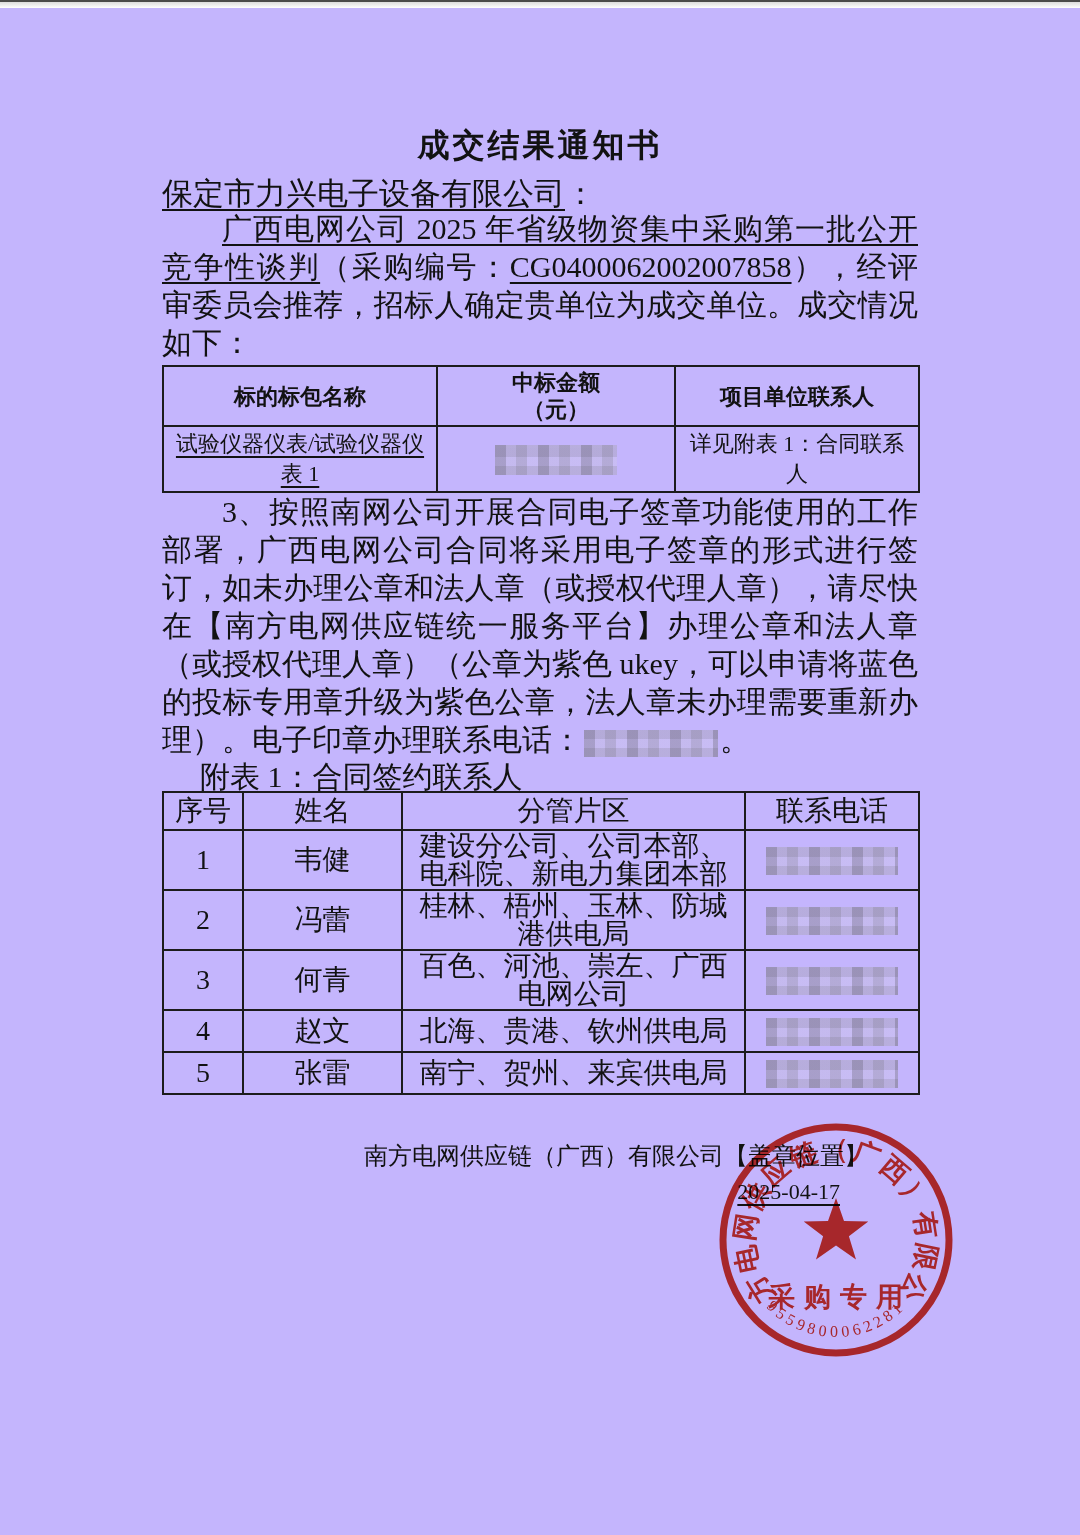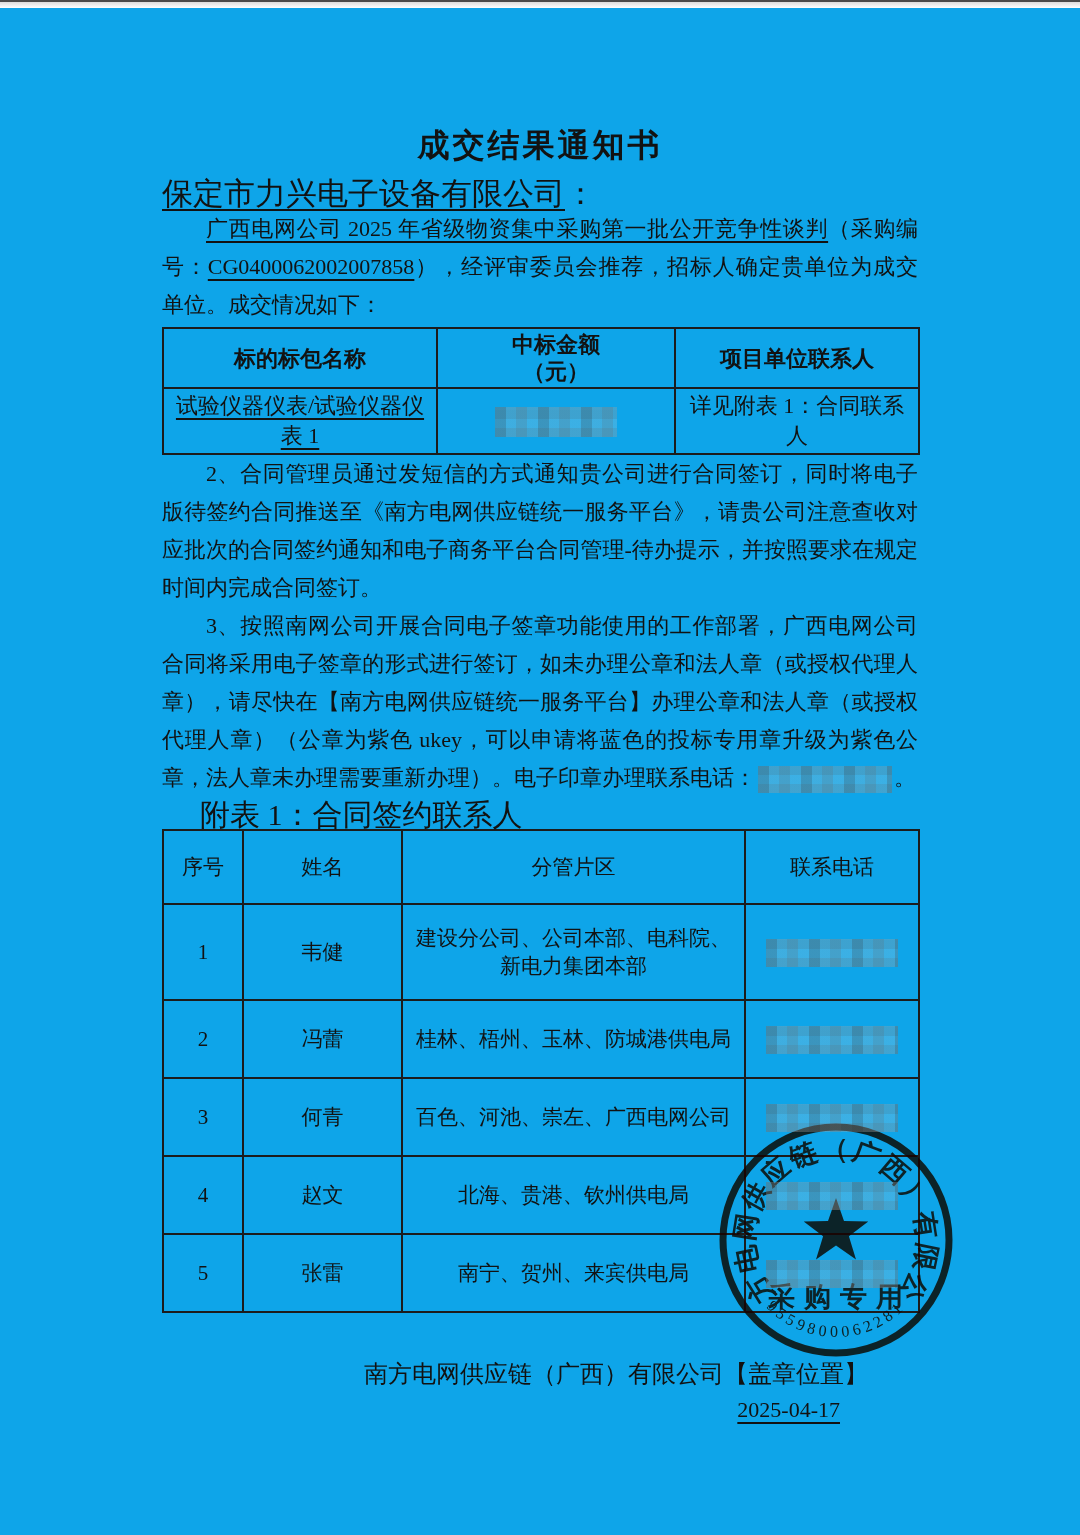--- a/index.html
+++ b/index.html
@@ -1,49 +1,49 @@
 <!DOCTYPE html>
 <html><head>
 <meta charset="utf-8">
 <style>
   html,body { margin:0; padding:0; background:#e9e9e9; }
   .page {
     position:relative; width:1080px; height:1535px; margin:0 auto;
-    background:#0ea5e9; overflow:hidden;
+    background:#c4b5fd; overflow:hidden;
     font-family:"Liberation Serif","DejaVu Serif",serif; color:#121212;
   }
   .scan-edge { position:absolute; top:0; left:0; width:100%; height:2px; background:#4a4a4a; }
   .scan-edge-soft { position:absolute; top:2px; left:0; width:100%; height:6px;
     background:linear-gradient(#dcdcdc,#ffffff); }
   .content { padding:0 162px; }
 
   h1.doc-title {
     margin:126px 0 0 0; text-align:center;
     font-size:32px; line-height:38px; font-weight:bold; letter-spacing:3px;
   }
   .recipient { margin-top:14px; font-size:31px; line-height:32px; }
   .u { text-decoration:underline; text-underline-offset:5px; text-decoration-thickness:1.5px; }
 
-  p.body { margin:0; font-size:22px; line-height:38px; text-align:justify; }
+  p.body { margin:0; font-size:30px; line-height:38px; text-align:justify; }
   .indent { text-indent:2em; }
   .intro { margin-top:14px; line-height:39px; }
 
   table { border-collapse:collapse; width:756px; table-layout:fixed; }
   .t1 { margin-top:3px; }
   .t1 th, .t1 td { border:2px solid #1c1c1c; text-align:center; vertical-align:middle;
     font-size:22px; padding:2px 6px; }
   .t1 th { font-weight:bold; height:53px; line-height:27px; }
   .t1 td { height:55px; line-height:30px; }
 
   .p1 { margin-top:7px; }
 
   .appendix-title { margin-top:5px; padding-left:38px; font-size:30px; line-height:26px; }
   .t2 { margin-top:1px; }
   .t2 th, .t2 td { border:2px solid #1c1c1c; text-align:center; vertical-align:middle;
-    font-size:21px; padding:19px 5px; line-height:28px; }
+    font-size:28px; padding:1px 5px; line-height:28px; }
   .t2 th { font-weight:normal; height:34px; }
   .t2 td { height:38px; }
   .t2 tr.tall td { height:54px; }
 
   .sign-line { margin-top:44px; font-size:24px; line-height:34px;
     text-align:right; padding-right:50px; }
   .date-line { margin-top:4px; font-size:22px; line-height:30px;
     text-align:right; padding-right:78px; }
 
   
@@ -102,21 +102,20 @@
       </thead>
       <tbody>
         <tr>
           <td><span class="u">试验仪器仪表/试验仪器仪表 1</span></td>
           <td><span class="mosaic m-amount"></span></td>
           <td>详见附表 1：合同联系人</td>
         </tr>
       </tbody>
     </table>
 
-    <p class="body indent">2、合同管理员通过发短信的方式通知贵公司进行合同签订，同时将电子版待签约合同推送至《南方电网供应链统一服务平台》，请贵公司注意查收对应批次的合同签约通知和电子商务平台合同管理-待办提示，并按照要求在规定时间内完成合同签订。</p>
     <p class="body indent"><span>3、按照南网公司开展合同电子签章功能使用的工作部署，广西电网公司合同将采用电子签章的形式进行签订，如未办理公章和法人章（或授权代理人章），请尽快在【南方电网供应链统一服务平台】办理公章和法人章（或授权代理人章）（公章为紫色 ukey，可以申请将蓝色的投标专用章升级为紫色公章，法人章未办理需要重新办理）。电子印章办理联系电话：</span><span class="mosaic m-inline"></span><span>。</span></p>
 
     <div class="appendix-title">附表 1：合同签约联系人</div>
 
     <table class="t2">
       <colgroup>
           <col style="width:80px">
           <col style="width:159px">
           <col style="width:343px">
           <col style="width:174px">

